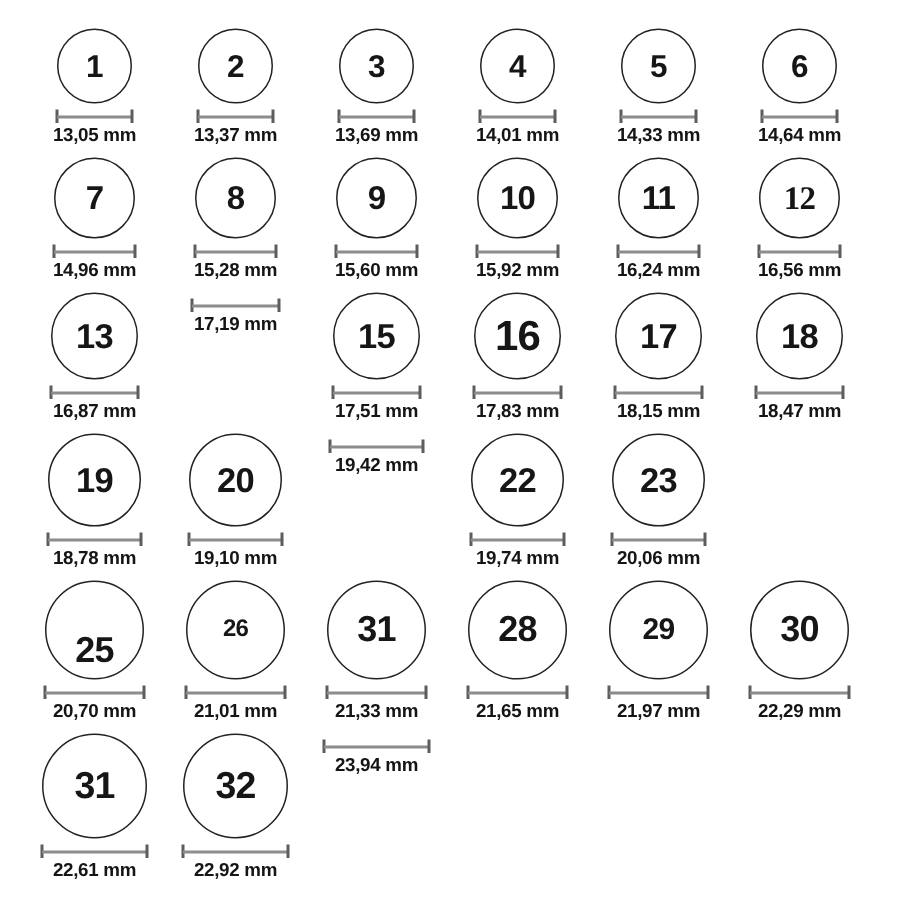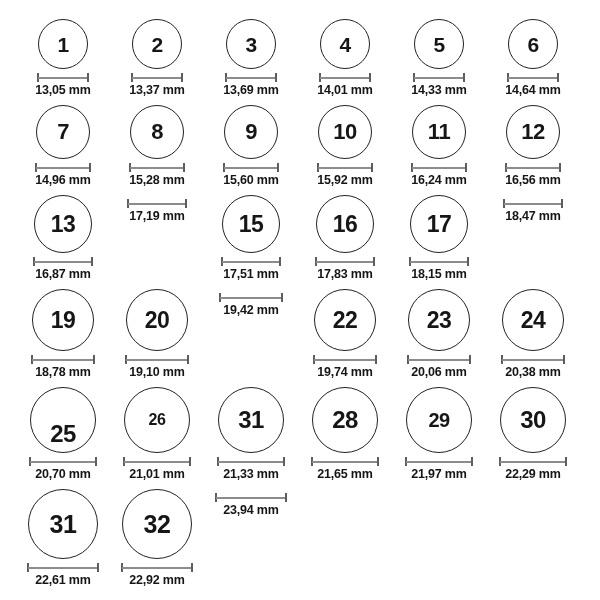--- a/index.html
+++ b/index.html
@@ -174,21 +174,21 @@
       <div class="cell">
         <div class="circle" style="width: 54px; height: 54px;">
           <span class="num" style="font-size: 22px;">11</span>
         </div>
         <div class="dim" style="width: 56px;">
           <span class="dimline"></span>
         </div>
         <div class="mm">16,24 mm</div>
       </div>
       <div class="cell">
-        <div class="circle" style="width: 54px; height: 54px;">
+        <div class="circle" style="width: 54px; height: 54px; font-family: Liberation Serif, serif;">
           <span class="num" style="font-size: 22px;">12</span>
         </div>
         <div class="dim" style="width: 56px;">
           <span class="dimline"></span>
         </div>
         <div class="mm">16,56 mm</div>
       </div>
     </div>
     <div class="row">
       <div class="cell">
@@ -210,37 +210,40 @@
         <div class="circle" style="width: 58px; height: 58px;">
           <span class="num" style="font-size: 23px;">15</span>
         </div>
         <div class="dim" style="width: 60px;">
           <span class="dimline"></span>
         </div>
         <div class="mm">17,51 mm</div>
       </div>
       <div class="cell">
         <div class="circle" style="width: 58px; height: 58px;">
-          <span class="num" style="font-size: 23px;">16</span>
+          <span class="num" style="font-size: 28px;">16</span>
         </div>
         <div class="dim" style="width: 60px;">
           <span class="dimline"></span>
         </div>
         <div class="mm">17,83 mm</div>
       </div>
       <div class="cell">
         <div class="circle" style="width: 58px; height: 58px;">
           <span class="num" style="font-size: 23px;">17</span>
         </div>
         <div class="dim" style="width: 60px;">
           <span class="dimline"></span>
         </div>
         <div class="mm">18,15 mm</div>
       </div>
       <div class="cell">
+        <div class="circle" style="width: 58px; height: 58px;">
+          <span class="num" style="font-size: 23px;">18</span>
+        </div>
         <div class="dim" style="width: 60px;">
           <span class="dimline"></span>
         </div>
         <div class="mm">18,47 mm</div>
       </div>
     </div>
     <div class="row">
       <div class="cell">
         <div class="circle" style="width: 62px; height: 62px;">
           <span class="num" style="font-size: 23px;">19</span>
@@ -275,29 +278,20 @@
         <div class="mm">19,74 mm</div>
       </div>
       <div class="cell">
         <div class="circle" style="width: 62px; height: 62px;">
           <span class="num" style="font-size: 23px;">23</span>
         </div>
         <div class="dim" style="width: 64px;">
           <span class="dimline"></span>
         </div>
         <div class="mm">20,06 mm</div>
-      </div>
-      <div class="cell">
-        <div class="circle" style="width: 62px; height: 62px;">
-          <span class="num" style="font-size: 23px;">24</span>
-        </div>
-        <div class="dim" style="width: 64px;">
-          <span class="dimline"></span>
-        </div>
-        <div class="mm">20,38 mm</div>
       </div>
     </div>
     <div class="row">
       <div class="cell">
         <div class="circle" style="width: 66px; height: 66px;">
           <span class="num" style="font-size: 24px; margin-top: 28px;">25</span>
         </div>
         <div class="dim" style="width: 68px;">
           <span class="dimline"></span>
         </div>

